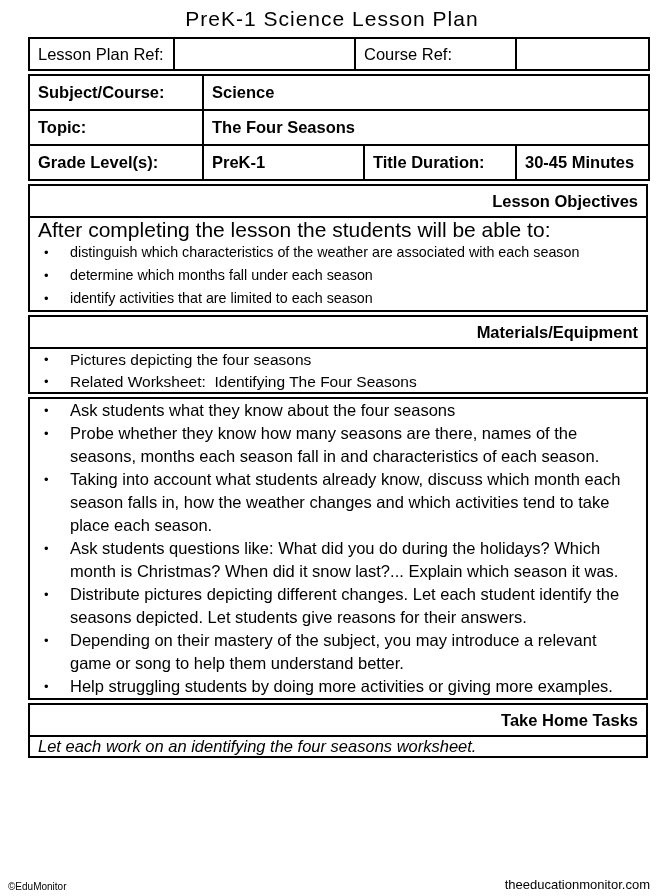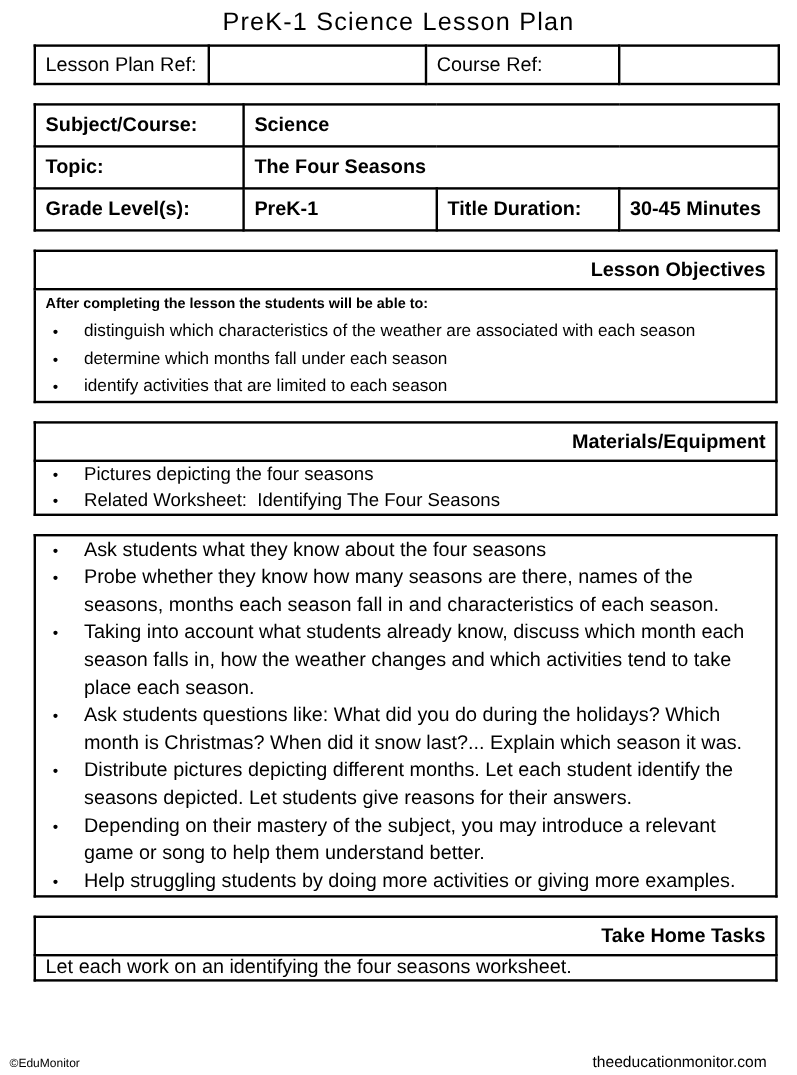--- a/index.html
+++ b/index.html
@@ -16,21 +16,21 @@
     text-align: center;
     font-size: 21px;
     font-weight: normal;
     letter-spacing: 1px;
     line-height: 26px;
   }
   table.tbl {
     border-collapse: collapse;
     table-layout: fixed;
     width: 620px;
-    margin: 0 0 15px 28px;
+    margin: 0 0 3px 28px;
   }
   table.tbl td {
     border: 2px solid #000000;
     padding: 0 8px;
     font-size: 16.5px;
     vertical-align: middle;
     overflow: hidden;
   }
   
   .ref-tbl col.c1 { width: 145px; }
@@ -46,47 +46,47 @@
   .info-tbl td { height: 33px; font-weight: bold; }
 
   td.sec-head {
     font-weight: bold;
     font-size: 17px;
     height: 30px;
     text-align: right;
   }
   td.sec-body { padding: 4px 8px 5px 8px; }
 
-  .intro-line { font-size: 12px; line-height: 23px; font-weight: bold; }
+  .intro-line { font-size: 21px; line-height: 23px; }
   .bullet { display: flex; align-items: flex-start; }
   .bullet .dot {
     flex: none;
     width: 26px;
     padding-left: 6px;
     font-size: 13px;
     line-height: 23px;
   }
   .bullet .btext { white-space: pre-wrap; }
 
   .obj-bullet  { font-size: 14.3px; line-height: 23px; }
   .obj-bullet .dot { line-height: 23px; }
   .mat-bullet  { font-size: 15.5px; line-height: 21.5px; }
   .mat-bullet .dot { line-height: 21.5px; }
   .sum-bullet  { font-size: 16.5px; line-height: 23px; }
   .sum-bullet .dot { line-height: 23px; }
 
-  td.takehome-body { padding: 9px 8px 11px 8px; font-size: 16.5px; }
+  td.takehome-body { padding: 9px 8px 11px 8px; font-size: 16.5px; font-style: italic; }
 
   .footer-left {
     position: absolute; left: 8px; bottom: 4px;
     font-size: 10px;
     text-align: right;
   }
   .footer-right {
-    position: absolute; right: 25px; bottom: 4px;
+    position: absolute; right: 14px; bottom: 4px;
     font-size: 13px;
   }
 </style>
 </head>
 <body>
 
 <div>
 
   <h1 class="page-title">PreK-1 Science Lesson Plan</h1>
 
@@ -196,21 +196,21 @@
 season falls in, how the weather changes and which activities tend to take
 place each season.</span>
       </div>
       <div class="bullet sum-bullet">
         <span class="dot">•</span>
         <span class="btext">Ask students questions like: What did you do during the holidays? Which
 month is Christmas? When did it snow last?... Explain which season it was.</span>
       </div>
       <div class="bullet sum-bullet">
         <span class="dot">•</span>
-        <span class="btext">Distribute pictures depicting different months. Let each student identify the
+        <span class="btext">Distribute pictures depicting different changes. Let each student identify the
 seasons depicted. Let students give reasons for their answers.</span>
       </div>
       <div class="bullet sum-bullet">
         <span class="dot">•</span>
         <span class="btext">Depending on their mastery of the subject, you may introduce a relevant
 game or song to help them understand better.</span>
       </div>
       <div class="bullet sum-bullet">
         <span class="dot">•</span>
         <span class="btext">Help struggling students by doing more activities or giving more examples.</span>

